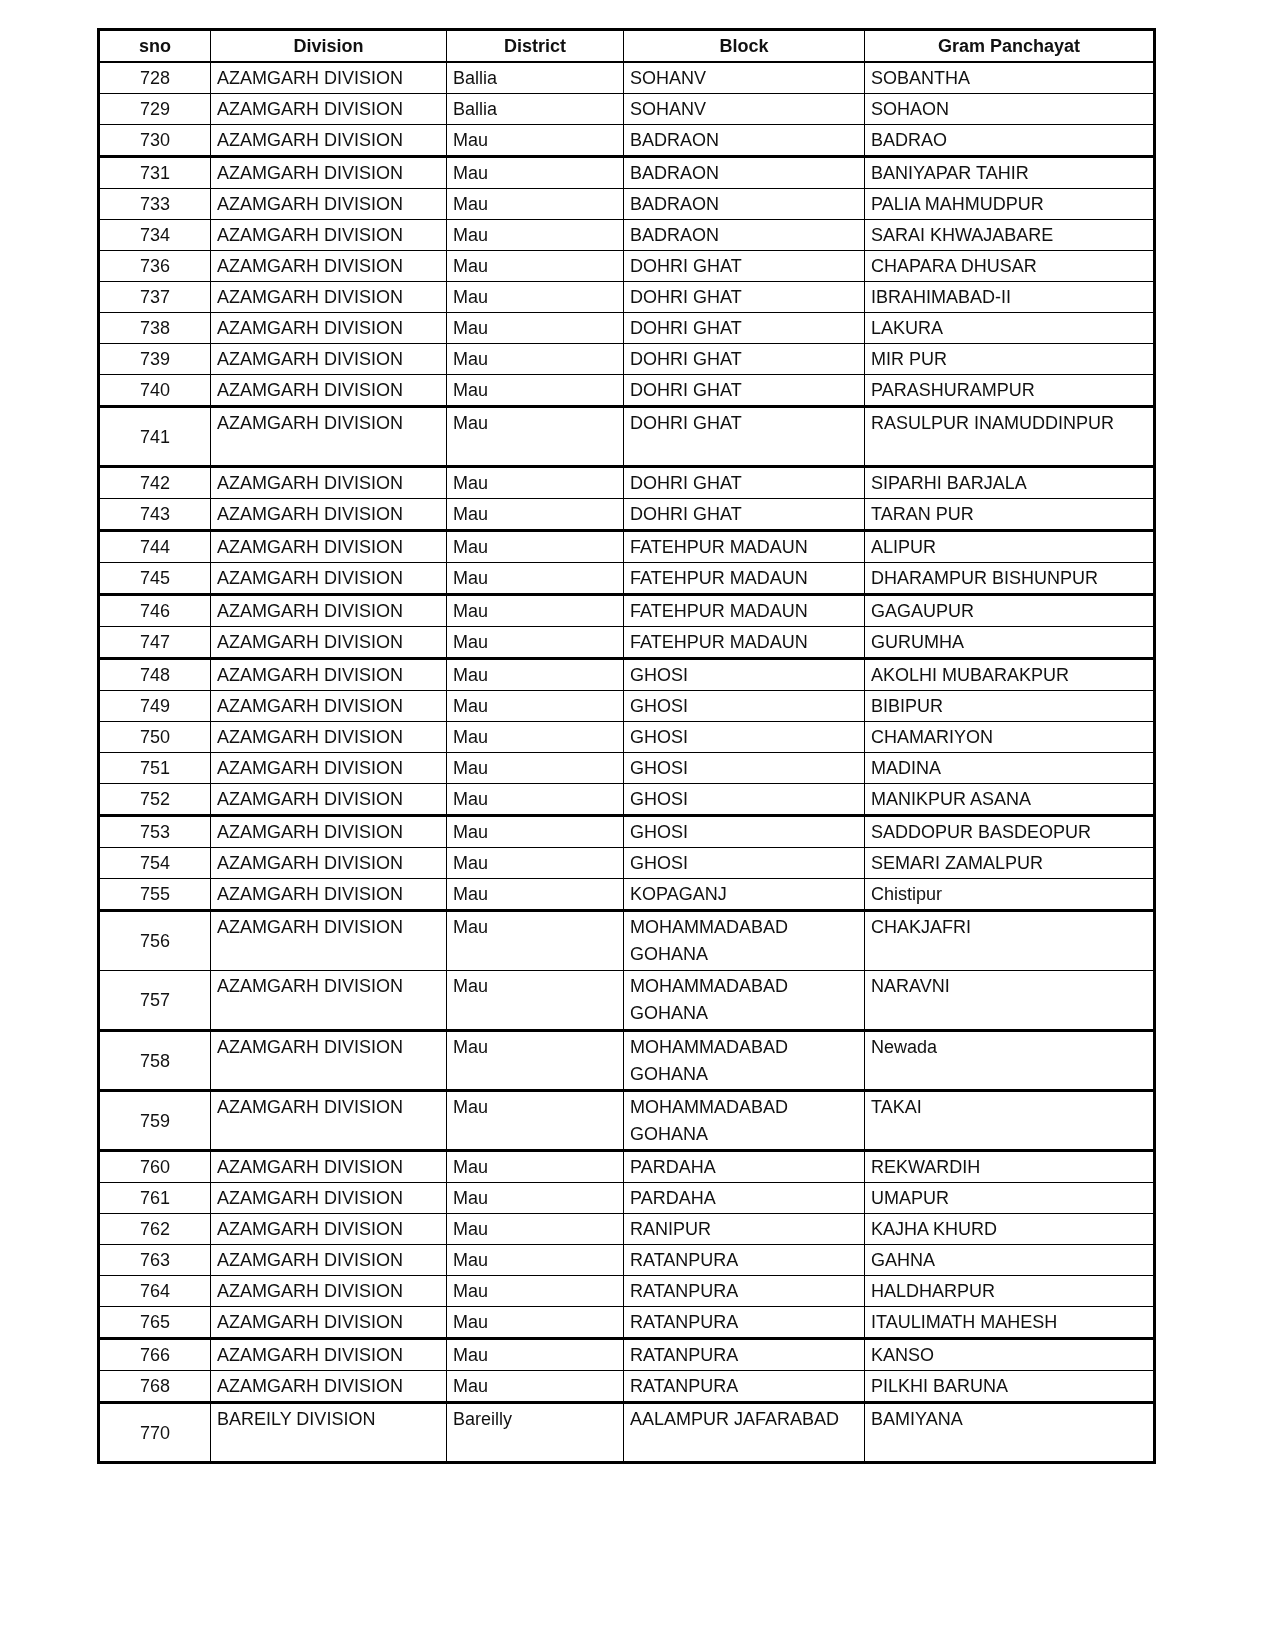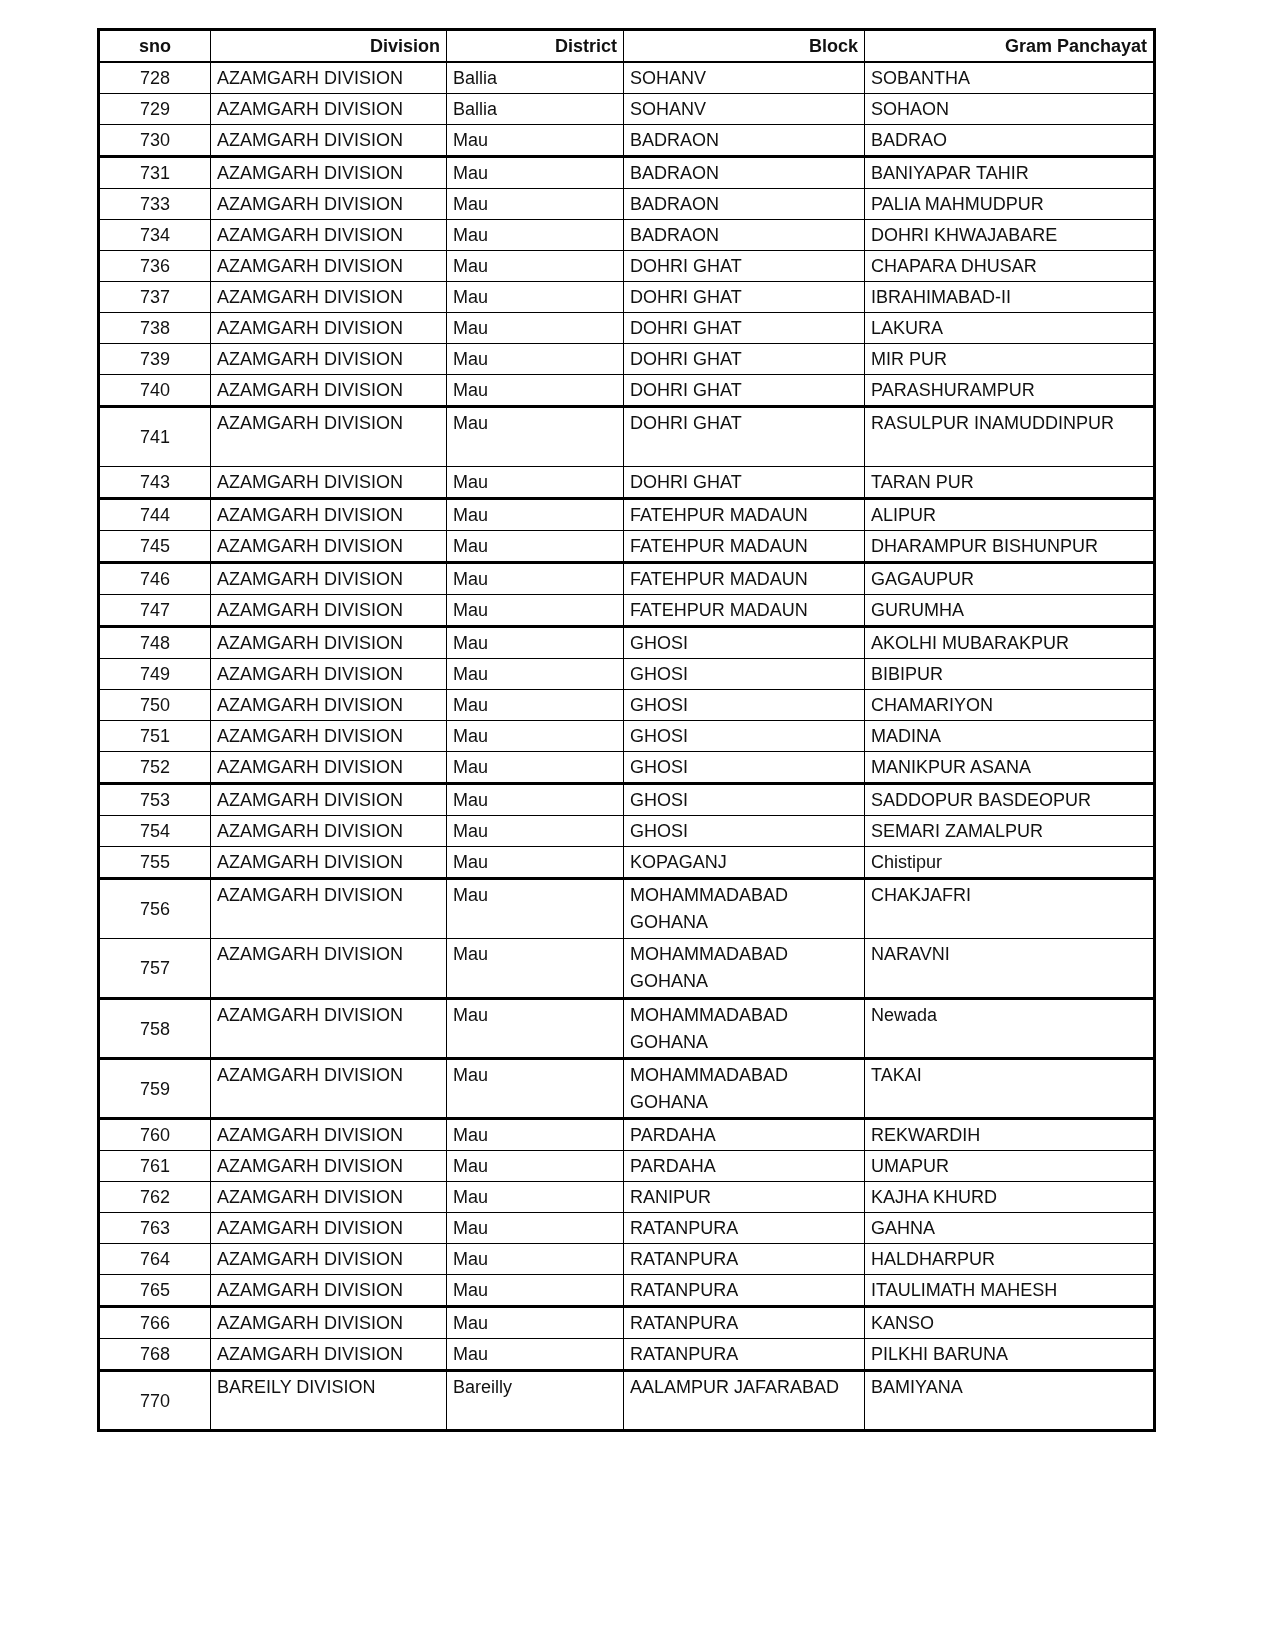--- a/index.html
+++ b/index.html
@@ -38,21 +38,21 @@
     line-height: 27px;
     height: 28px;
     vertical-align: middle;
     overflow: hidden;
     white-space: normal;
     word-wrap: break-word;
   }
   thead tr { height: 30px; }
   th {
     font-weight: bold;
-    text-align: right;
+    text-align: center;
     border-bottom-width: 2px;
   }
   th.sno, td.sno { text-align: center; }
 
   tr.tall { height: 60px; }
   tr.tall td { vertical-align: top; padding-top: 2px; }
   tr.tall td.sno { vertical-align: middle; margin-top: 36px; }
 
   tr.thick-top th, tr.thick-top td { border-top-width: 3px; }
 </style>
@@ -111,21 +111,21 @@
           <td>AZAMGARH DIVISION</td>
           <td>Mau</td>
           <td>BADRAON</td>
           <td>PALIA MAHMUDPUR</td>
         </tr>
         <tr>
           <td class="sno">734</td>
           <td>AZAMGARH DIVISION</td>
           <td>Mau</td>
           <td>BADRAON</td>
-          <td>DOHRI KHWAJABARE</td>
+          <td>SARAI KHWAJABARE</td>
         </tr>
         <tr>
           <td class="sno">736</td>
           <td>AZAMGARH DIVISION</td>
           <td>Mau</td>
           <td>DOHRI GHAT</td>
           <td>CHAPARA DHUSAR</td>
         </tr>
         <tr>
           <td class="sno">737</td>
@@ -154,20 +154,27 @@
           <td>Mau</td>
           <td>DOHRI GHAT</td>
           <td>PARASHURAMPUR</td>
         </tr>
         <tr class="tall thick-top">
           <td class="sno">741</td>
           <td>AZAMGARH DIVISION</td>
           <td>Mau</td>
           <td>DOHRI GHAT</td>
           <td>RASULPUR INAMUDDINPUR</td>
+        </tr>
+        <tr class="thick-top">
+          <td class="sno">742</td>
+          <td>AZAMGARH DIVISION</td>
+          <td>Mau</td>
+          <td>DOHRI GHAT</td>
+          <td>SIPARHI BARJALA</td>
         </tr>
         <tr>
           <td class="sno">743</td>
           <td>AZAMGARH DIVISION</td>
           <td>Mau</td>
           <td>DOHRI GHAT</td>
           <td>TARAN PUR</td>
         </tr>
         <tr class="thick-top">
           <td class="sno">744</td>

